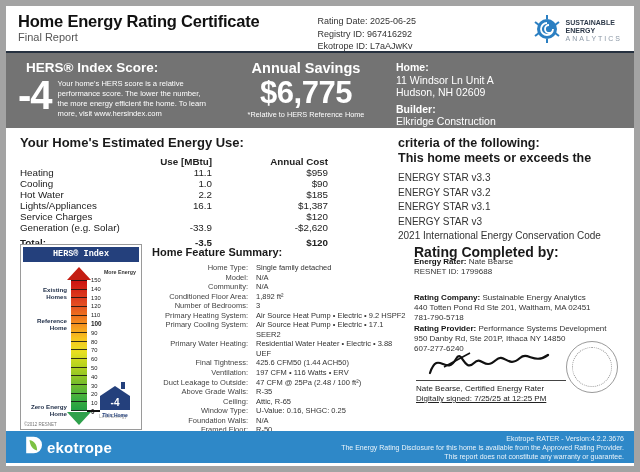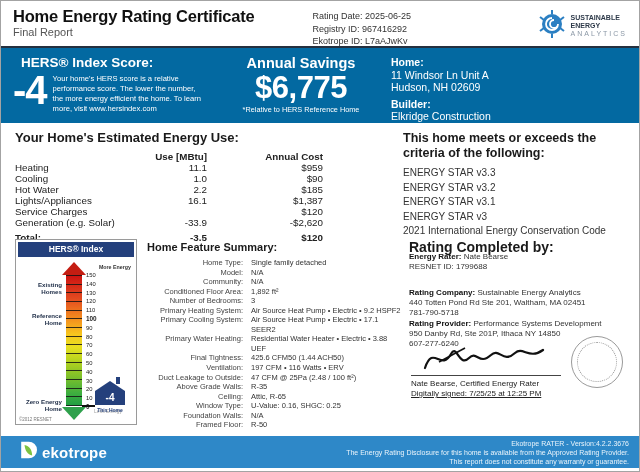--- a/index.html
+++ b/index.html
@@ -1,29 +1,29 @@
 <!DOCTYPE html>
 <html><head>
 <meta charset="utf-8">
 <style>
   html,body{margin:0;padding:0;background:#e9e9e9;}
   body{font-family:"Liberation Sans", sans-serif;-webkit-font-smoothing:antialiased;}
-  .page{position:relative;width:640px;height:472px;background:#fff;border:1px solid #a3a3a3;box-sizing:border-box;overflow:hidden;margin:0 auto;}
+  .page{position:relative;width:640px;height:472px;background:#fff;border:6px solid #a3a3a3;box-sizing:border-box;overflow:hidden;margin:0 auto;}
 
   
   .header{display:flex;align-items:flex-start;padding:6px 12px 0 12px;height:47px;box-sizing:border-box;border-bottom:2px solid #25303f;}
   .h-title{font-size:16.5px;font-weight:bold;color:#111;line-height:19px;letter-spacing:-.2px;}
   .h-sub{font-size:11px;color:#555;line-height:13px;}
   .h-meta{margin-left:58px;padding-top:3px;font-size:9px;color:#333;line-height:12.5px;}
   .h-logo{margin-left:auto;display:flex;align-items:center;gap:4px;padding-top:2px;}
   .h-logo-text{font-size:7px;line-height:8px;font-weight:bold;color:#2e3a4a;}
   .h-logo-text .an{font-weight:normal;letter-spacing:2px;color:#8a97a5;}
 
   
-  .banner{height:75px;background:#0369a1;color:#fff;display:flex;padding:6px 12px;box-sizing:border-box;}
+  .banner{height:75px;background:#737373;color:#fff;display:flex;padding:6px 12px;box-sizing:border-box;}
   .b-left{width:212px;}
   .b-score-head{font-size:13.5px;font-weight:bold;margin:1px 0 0 8px;}
   .b-score-row{display:flex;margin-top:0px;}
   .b-score{font-size:40px;font-weight:bold;line-height:40px;letter-spacing:-1px;}
   .b-desc{font-size:7.6px;line-height:10px;width:150px;margin:4px 0 0 6px;}
   .b-mid{width:128px;text-align:center;margin-left:12px;}
   .b-sav-head{font-size:14.5px;font-weight:bold;margin-top:1px;}
   .b-sav{font-size:31px;font-weight:bold;line-height:33px;letter-spacing:-.5px;}
   .b-sav-note{font-size:7.3px;margin-top:1px;}
   .b-right{margin-left:26px;font-size:10.5px;line-height:12.5px;padding-top:2px;}
@@ -39,21 +39,21 @@
   .eu-table .tot{font-weight:bold;padding-top:4px;}
   .standards{margin-left:auto;width:222px;padding-top:1px;}
   .st-head{font-size:12.5px;font-weight:bold;line-height:15px;color:#1a1a1a;}
   .st-items{margin-top:5px;font-size:10px;line-height:14.5px;color:#333;}
 
   
   .bottom{display:flex;padding:5px 14px 0 14px;height:192px;box-sizing:border-box;}
 
   
   .gauge{width:122px;height:186px;border:1px solid #9a9a9a;box-sizing:border-box;position:relative;background:#fff;flex:none;}
-  .g-head{margin:2px;height:15px;background:#24407c;color:#fff;font-size:8.5px;font-weight:bold;text-align:center;line-height:15px;}
+  .g-head{margin:2px;height:15px;background:#24407c;color:#fff;font-size:8.5px;font-weight:bold;text-align:center;line-height:15px;font-family:Liberation Mono, monospace;}
   .g-body{position:absolute;left:0;top:19px;right:0;bottom:0;}
   .g-more{position:absolute;top:5px;right:5px;font-size:5.3px;font-weight:bold;color:#333;}
   .g-arrow-up{position:absolute;left:46px;top:3px;width:0;height:0;border-left:12px solid transparent;border-right:12px solid transparent;border-bottom:13px solid #c41d12;}
   .g-bar{position:absolute;left:50px;top:16px;width:16px;height:131px;background:linear-gradient(to bottom,#cc1111 0%,#e34a20 18%,#f48c1e 33%,#f7c51e 45%,#e8e020 55%,#b8d41e 65%,#7cbf2a 78%,#3faf3f 90%,#1f9e43 100%);}
   .g-ticks{position:absolute;left:0;top:0;width:100%;height:131px;display:flex;flex-direction:column;justify-content:space-between;}
   .g-ticks div{height:1px;background:rgba(20,20,20,.85);}
   .g-ticklabels{position:absolute;left:70px;top:13px;height:138px;display:flex;flex-direction:column;justify-content:space-between;}
   .g-ticklabels span{font-size:5.8px;line-height:6px;color:#222;}
   .g-ticklabels span.b{font-weight:bold;font-size:6.4px;}
   .left-label{position:absolute;right:74px;text-align:right;font-size:6.2px;font-weight:bold;line-height:7px;color:#1c2b45;width:46px;}
@@ -185,22 +185,22 @@
         <div class="r">-$2,620</div>
 
         <div class="tot">Total:</div>
         <div class="r tot">-3.5</div>
         <div class="r tot">$120</div>
       </div>
     </div>
 
     <div class="standards">
       <div class="st-head">
+        <div>criteria of the following:</div>
         <div>This home meets or exceeds the</div>
-        <div>criteria of the following:</div>
       </div>
       <div class="st-items">
         <div>ENERGY STAR v3.3</div>
         <div>ENERGY STAR v3.2</div>
         <div>ENERGY STAR v3.1</div>
         <div>ENERGY STAR v3</div>
         <div>2021 International Energy Conservation Code</div>
       </div>
     </div>
   </div>

